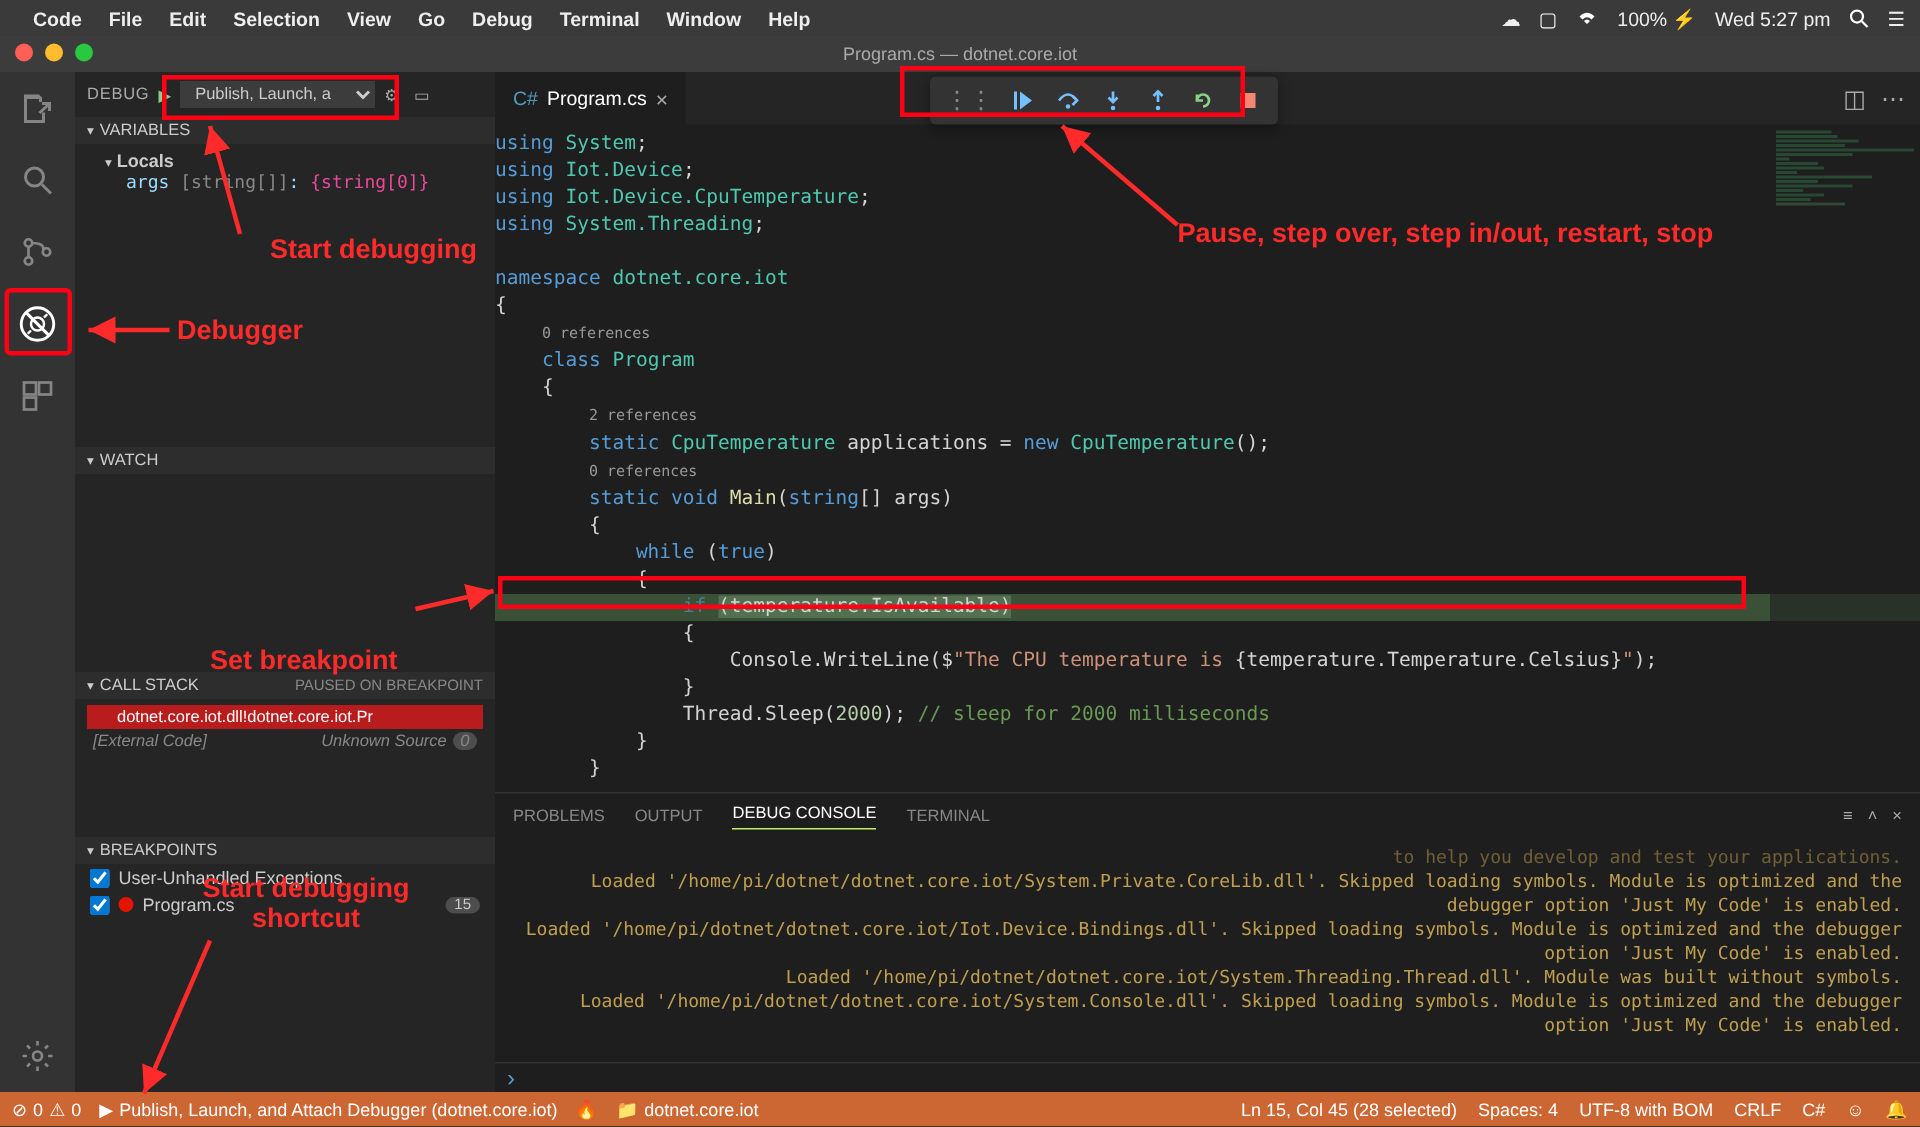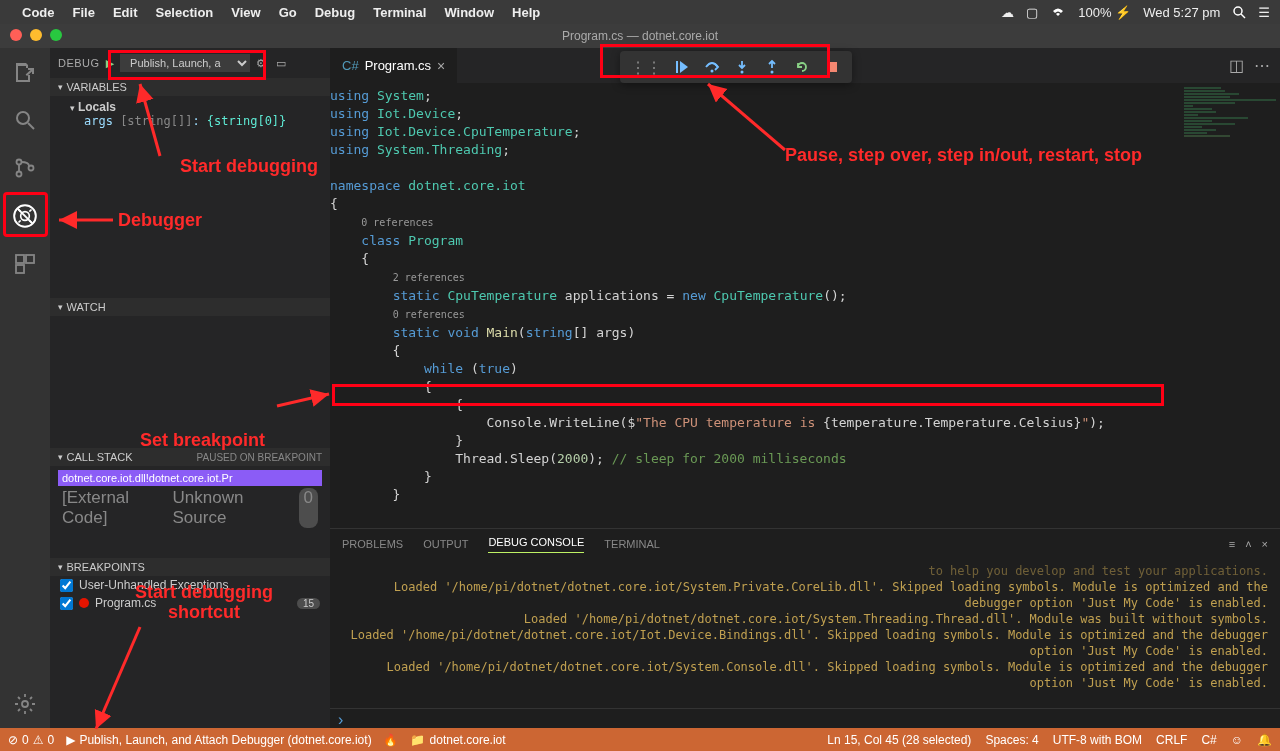--- a/index.html
+++ b/index.html
@@ -171,40 +171,40 @@
       <span style="color:#aaa;margin-left:4px">▭</span>
     </div>
 
     <div class="vars-section">
       <div class="section-hdr">
           <span class="ar">▾</span>
           <span>VARIABLES</span>
         </div>
       <div class="section-body">
         <div><span style="font-size:9px">▾</span> <b>Locals</b></div>
-        <div style="padding-left:14px;font-family:monospace;font-size:12px;color:#9cdcfe">args <span style="color:#888">[string[]]</span>: <span style="color:#5eead4">{string[0]}</span></div>
+        <div style="padding-left:14px;font-family:monospace;font-size:12px;color:#9cdcfe">args <span style="color:#888">[string[]]</span>: <span style="color:#ec4899">{string[0]}</span></div>
       </div>
     </div>
 
     <div class="watch-section">
       <div class="section-hdr">
           <span class="ar">▾</span>
           <span>WATCH</span>
         </div>
     </div>
 
     <div class="callstack-section">
       <div class="section-hdr">
           <span class="ar">▾</span>
           <span>CALL STACK</span>
           <span class="cs-status">PAUSED ON BREAKPOINT</span>
         </div>
       <div class="section-body" style="padding:4px 8px">
-        <div style="background:#8b5cf6;padding:2px 4px;color:#fff;font-size:11px;white-space:nowrap;overflow:hidden">dotnet.core.iot.dll!dotnet.core.iot.Pr</div>
-        <div style="padding:2px 4px;color:#888;font-size:17px;display:flex">
+        <div style="background:#b91c1c;padding:2px 20px;color:#fff;font-size:11px;white-space:nowrap;overflow:hidden">dotnet.core.iot.dll!dotnet.core.iot.Pr</div>
+        <div style="padding:2px 4px;color:#888;font-size:11px;font-style:italic;display:flex">
             <span>[External Code]</span>
             <span style="margin-left:auto">Unknown Source</span>
             <span style="background:#4d4d4d;border-radius:8px;padding:0 5px;margin-left:4px">0</span>
           </div>
       </div>
     </div>
 
     <div class="breakpoints-section">
       <div class="section-hdr">
           <span class="ar">▾</span>
@@ -289,21 +289,21 @@
     <span class="codelens">0 references</span>
     <span class="kw">class </span><span class="cls">Program</span>
     {
         <span class="codelens">2 references</span>
         <span class="kw">static </span><span class="cls">CpuTemperature</span><span> applications = </span><span class="kw">new </span><span class="cls">CpuTemperature</span><span>();</span>
         <span class="codelens">0 references</span>
         <span class="kw">static void </span><span class="mth">Main</span><span>(</span><span class="kw">string</span><span>[] args)</span>
         {
             <span class="kw">while </span><span>(</span><span class="kw">true</span><span>)</span>
             {
-                {
+<span class="current-line">                <span class="kw" style="opacity:.6">if </span><span style="background:rgba(120,160,120,.4)">(temperature.IsAvailable)</span></span>                {
                     <span>Console.WriteLine($</span><span class="str">"The CPU temperature is </span><span>{temperature.Temperature.Celsius}</span><span class="str">"</span><span>);</span>
                 }
                 Thread.Sleep(<span class="num">2000</span><span>); </span><span class="cmnt">// sleep for 2000 milliseconds</span>
             }
         }</div>
       <div class="minimap">
         <div class="minimap-lines">
             <div style="width:40%"></div>
             <div style="width:45%"></div>
             <div style="width:60%"></div>
@@ -333,22 +333,22 @@
         <span class="pt">TERMINAL</span>
         <div class="pright">
           <span>≡</span>
           <span>˄</span>
           <span>×</span>
         </div>
       </div>
       <div class="panel-body">
         <div class="ln" style="opacity:.5">to help you develop and test your applications.</div>
         <div class="ln">Loaded '/home/pi/dotnet/dotnet.core.iot/System.Private.CoreLib.dll'. Skipped loading symbols. Module is optimized and the debugger option 'Just My Code' is enabled.</div>
+        <div class="ln">Loaded '/home/pi/dotnet/dotnet.core.iot/Iot.Device.Bindings.dll'. Skipped loading symbols. Module is optimized and the debugger option 'Just My Code' is enabled.</div>
         <div class="ln">Loaded '/home/pi/dotnet/dotnet.core.iot/System.Threading.Thread.dll'. Module was built without symbols.</div>
-        <div class="ln">Loaded '/home/pi/dotnet/dotnet.core.iot/Iot.Device.Bindings.dll'. Skipped loading symbols. Module is optimized and the debugger option 'Just My Code' is enabled.</div>
         <div class="ln">Loaded '/home/pi/dotnet/dotnet.core.iot/System.Console.dll'. Skipped loading symbols. Module is optimized and the debugger option 'Just My Code' is enabled.</div>
       </div>
       <div style="height:20px;border-top:1px solid #333;padding:2px 8px;color:#569cd6">›</div>
     </div>
   </div>
 </div>
 
 <div class="statusbar">
   <span class="sbi">⊘ <span>0</span> ⚠ <span>0</span></span>
   <span class="sbi">▶ <span>Publish, Launch, and Attach Debugger (dotnet.core.iot)</span></span>

